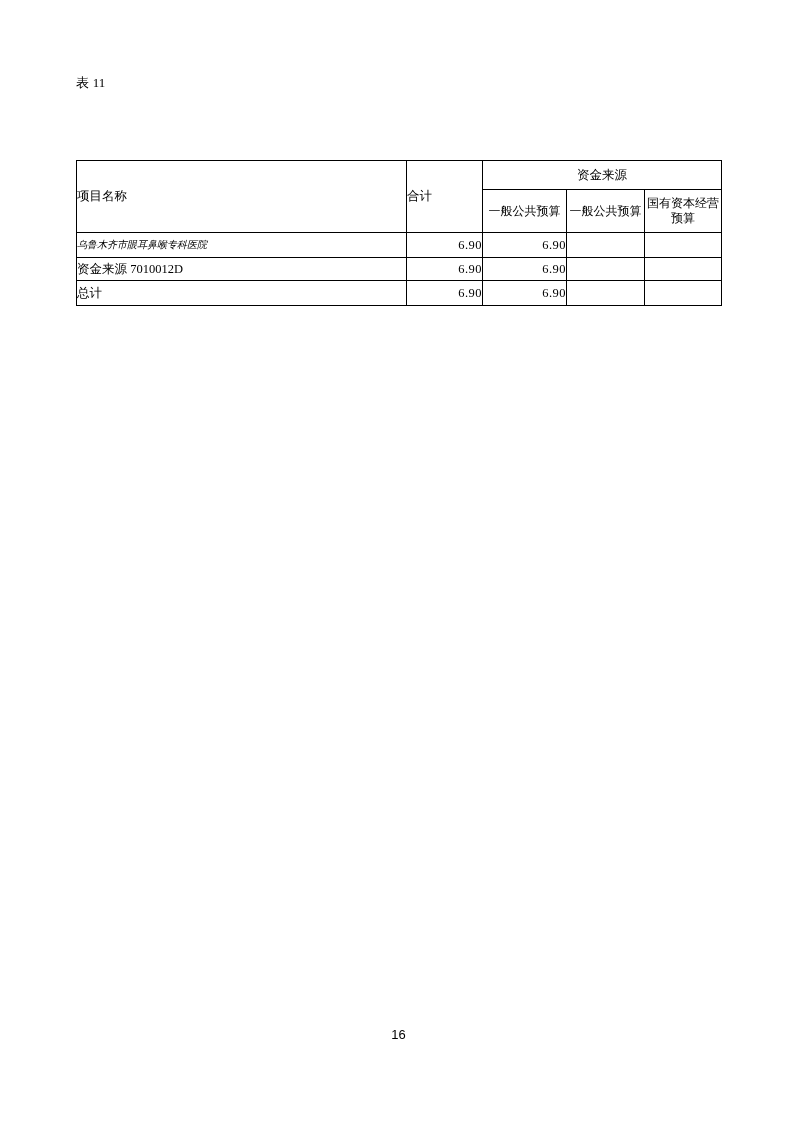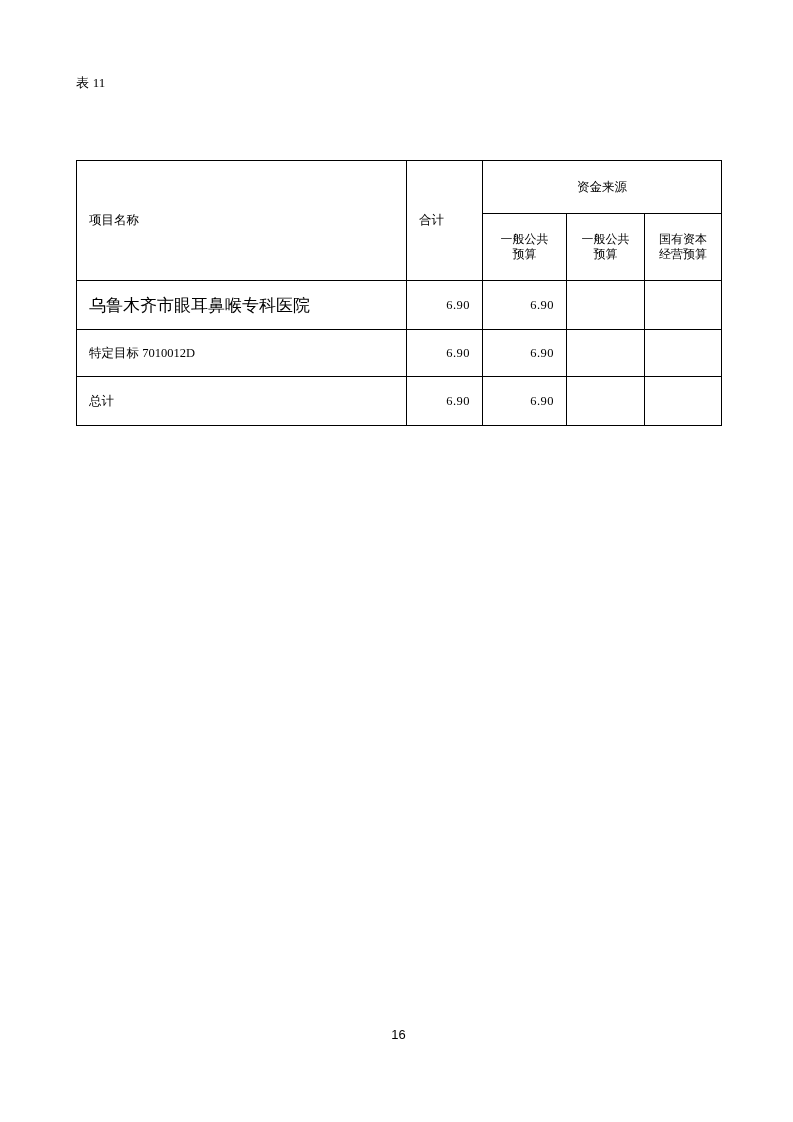--- a/index.html
+++ b/index.html
@@ -62,21 +62,21 @@
     position: absolute;
     left: 74px;
     top: 160px;
     width: 645px;
     border-collapse: collapse;
     table-layout: fixed;
     font-size: 12.5px;
   }
   table.main td, table.main th {
     border: 1px solid #000000;
-    padding: 12px;
+    padding: 0;
     vertical-align: middle;
     font-weight: normal;
   }
   .hdr-center {
     text-align: center;
     height: 28px;
     font-size: 12.5px;
   }
   .hdr-item {
     text-align: left;
@@ -87,21 +87,22 @@
     text-align: center;
     font-size: 12px;
     height: 42px;
     line-height: 1.25;
     padding: 0 2px;
   }
   .row-name-bold {
     font-weight: bold;
     padding-left: 6px;
     height: 24px;
-    font-size: 17px;
+    font-size: 10px;
+    font-style: italic;
   }
   .row-name-indent {
     padding-left: 22px;
     height: 22px;
     font-size: 12.5px;
   }
   .row-total-name {
     text-align: left;
     font-weight: bold;
     height: 24px;
@@ -161,21 +162,21 @@
 
       <tr>
         <td class="row-name-bold">乌鲁木齐市眼耳鼻喉专科医院</td>
         <td class="num-bold">6.90</td>
         <td class="num-bold">6.90</td>
         <td class="num"></td>
         <td class="num"></td>
       </tr>
 
       <tr>
-        <td class="row-name-indent">特定目标 7010012D</td>
+        <td class="row-name-indent">资金来源 7010012D</td>
         <td class="num">6.90</td>
         <td class="num">6.90</td>
         <td class="num"></td>
         <td class="num"></td>
       </tr>
 
       <tr>
         <td class="row-total-name">总计</td>
         <td class="num-bold">6.90</td>
         <td class="num-bold">6.90</td>

